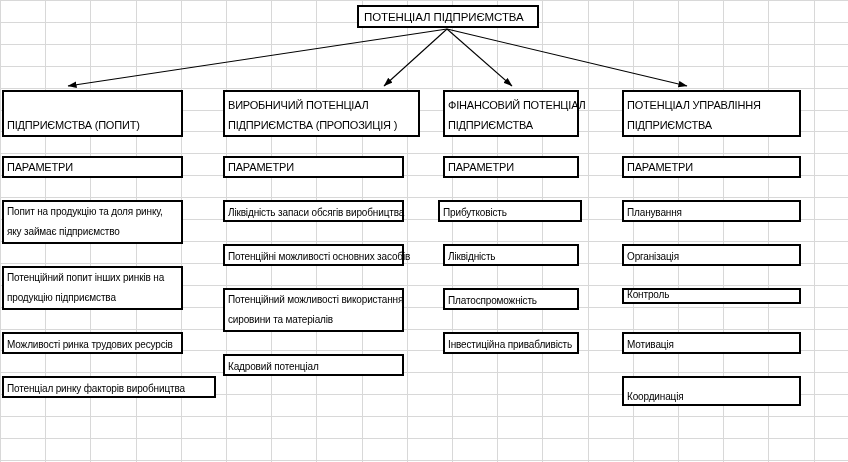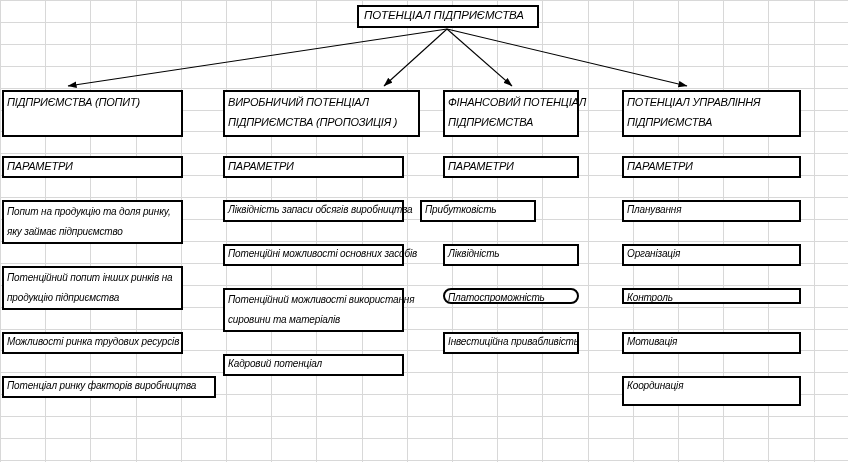--- a/index.html
+++ b/index.html
@@ -42,24 +42,23 @@
   }
 
   
   .box {
     position: absolute;
     z-index: 2;
     background: #ffffff;
     border: 2px solid #000000;
     display: flex;
     flex-direction: column;
-    justify-content: flex-start;
+    justify-content: flex-end;
     padding: 0 3px;
     line-height: 1.52;
-    font-style: italic;
   }
   .box .ln {
     display: block;
     white-space: nowrap;
     color: #000000;
   }
 
   
   .box.title {
     font-size: 11.5px;
@@ -193,27 +192,27 @@
     <span class="ln">Кадровий потенціал</span>
   </div>
 
   <div class="box header" style="left:443px; top:90px; width:136px; height:47px;">
     <span class="ln">ФІНАНСОВИЙ ПОТЕНЦІАЛ</span>
     <span class="ln">ПІДПРИЄМСТВА</span>
   </div>
   <div class="box param" style="left:443px; top:156px; width:136px; height:22px;">
     <span class="ln">ПАРАМЕТРИ</span>
   </div>
-  <div class="box item" style="left:420px; top:200px; width:116px; height:22px;">
+  <div class="box item" style="left:438px; top:200px; width:144px; height:22px;">
     <span class="ln">Прибутковість</span>
   </div>
   <div class="box item" style="left:443px; top:244px; width:136px; height:22px;">
     <span class="ln">Ліквідність</span>
   </div>
-  <div class="box item" style="left:443px; top:288px; width:136px; height:16px;border-radius:9px;">
+  <div class="box item" style="left:443px; top:288px; width:136px; height:22px;">
     <span class="ln">Платоспроможність</span>
   </div>
   <div class="box item" style="left:443px; top:332px; width:136px; height:22px;">
     <span class="ln">Інвестиційна привабливість</span>
   </div>
 
   <div class="box header" style="left:622px; top:90px; width:179px; height:47px;">
     <span class="ln">ПОТЕНЦІАЛ УПРАВЛІННЯ</span>
     <span class="ln">ПІДПРИЄМСТВА</span>
   </div>

